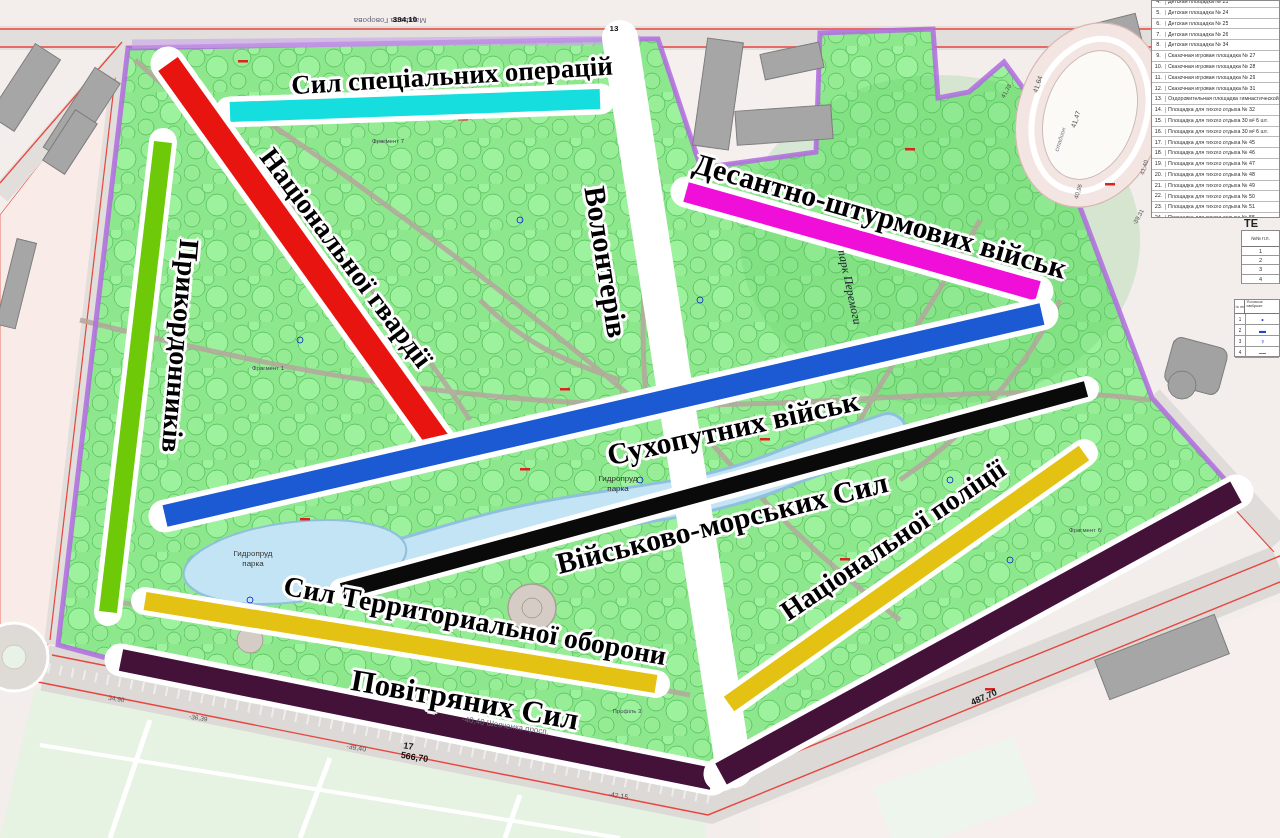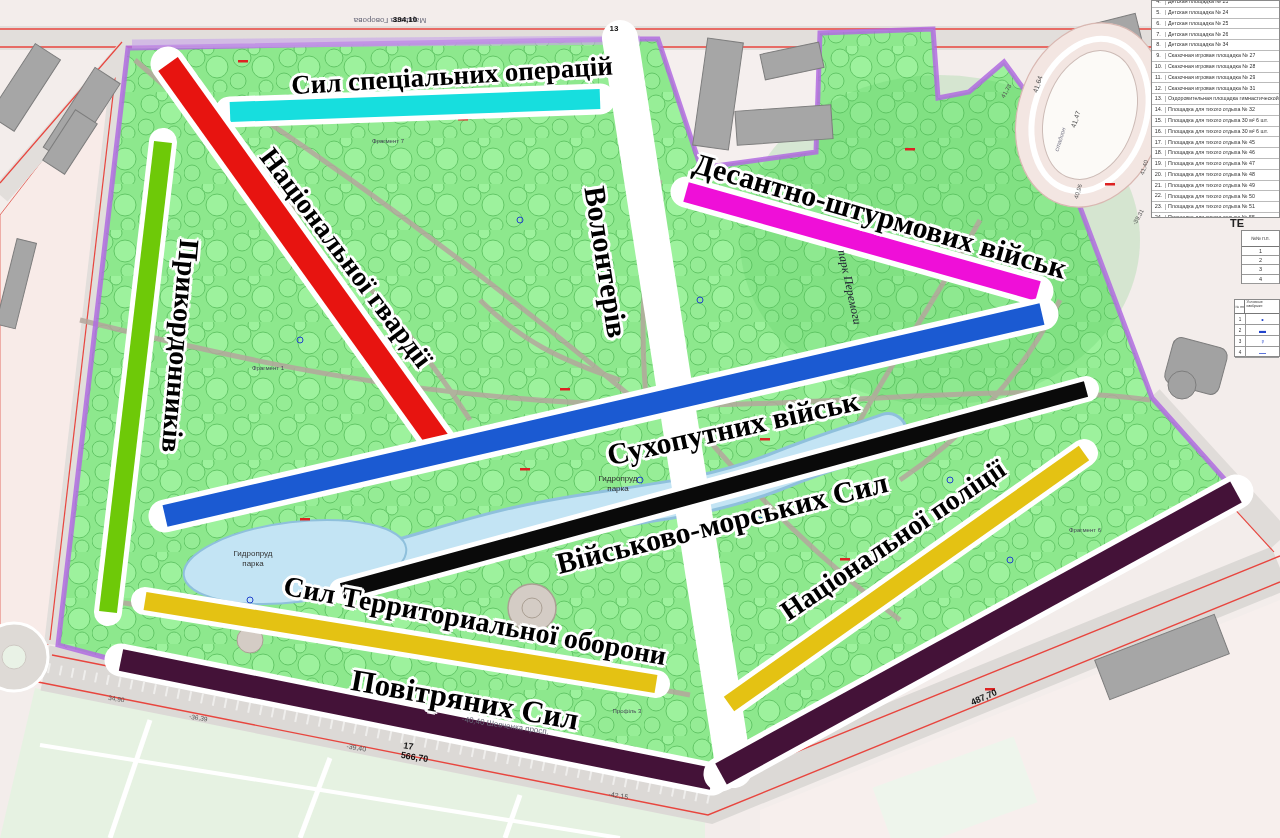--- a/index.html
+++ b/index.html
@@ -10,21 +10,21 @@
     white-space:nowrap;transform:translate(-50%,-50%) rotate(var(--r));z-index:30;
     text-shadow:-2px -2px 0 #fff,0 -3px 0 #fff,2px -2px 0 #fff,3px 0 0 #fff,2px 2px 0 #fff,
       0 3px 0 #fff,-2px 2px 0 #fff,-3px 0 0 #fff,-1px -1px 0 #fff,1px 1px 0 #fff,
       -3px 1px 0 #fff,3px -1px 0 #fff;}
   .panel{position:absolute;background:#fff;border:1px solid #8a8a8a;color:#333;z-index:20;}
   #legend{right:0;top:0;width:127px;height:216px;overflow:hidden;}
   .lrow{display:flex;border-bottom:1px solid #bbb;height:9.8px;align-items:center;}
   .lnum{width:13px;flex:0 0 13px;border-right:1px solid #bbb;text-align:center;
         font-size:5.5px;line-height:1;}
   .ltext{padding-left:2px;font-size:5.3px;line-height:1;white-space:nowrap;overflow:hidden;}
-  #teh{position:absolute;right:36px;top:217px;font-weight:bold;font-size:11px;color:#222;z-index:20;}
+  #teh{position:absolute;right:22px;top:217px;font-weight:bold;font-size:11px;color:#222;z-index:20;}
   #t1{right:0;top:230px;width:37px;height:52px;}
   #t1 .th{height:15px;border-bottom:1px solid #777;font-size:4.6px;display:flex;
           align-items:center;justify-content:center;text-align:center;}
   #t1 .tr{height:8.2px;border-bottom:1px solid #999;font-size:5.5px;display:flex;
           align-items:center;justify-content:center;}
   #t2{right:0;top:299px;width:44px;height:56px;}
   #t2 .hd{display:flex;border-bottom:1px solid #777;height:13px;}
   #t2 .h1{width:10px;border-right:1px solid #777;font-size:3.4px;display:flex;align-items:center;
           justify-content:center;text-align:center;}
   #t2 .h2{font-size:3.6px;padding:1px;line-height:1.1;overflow:hidden;}

